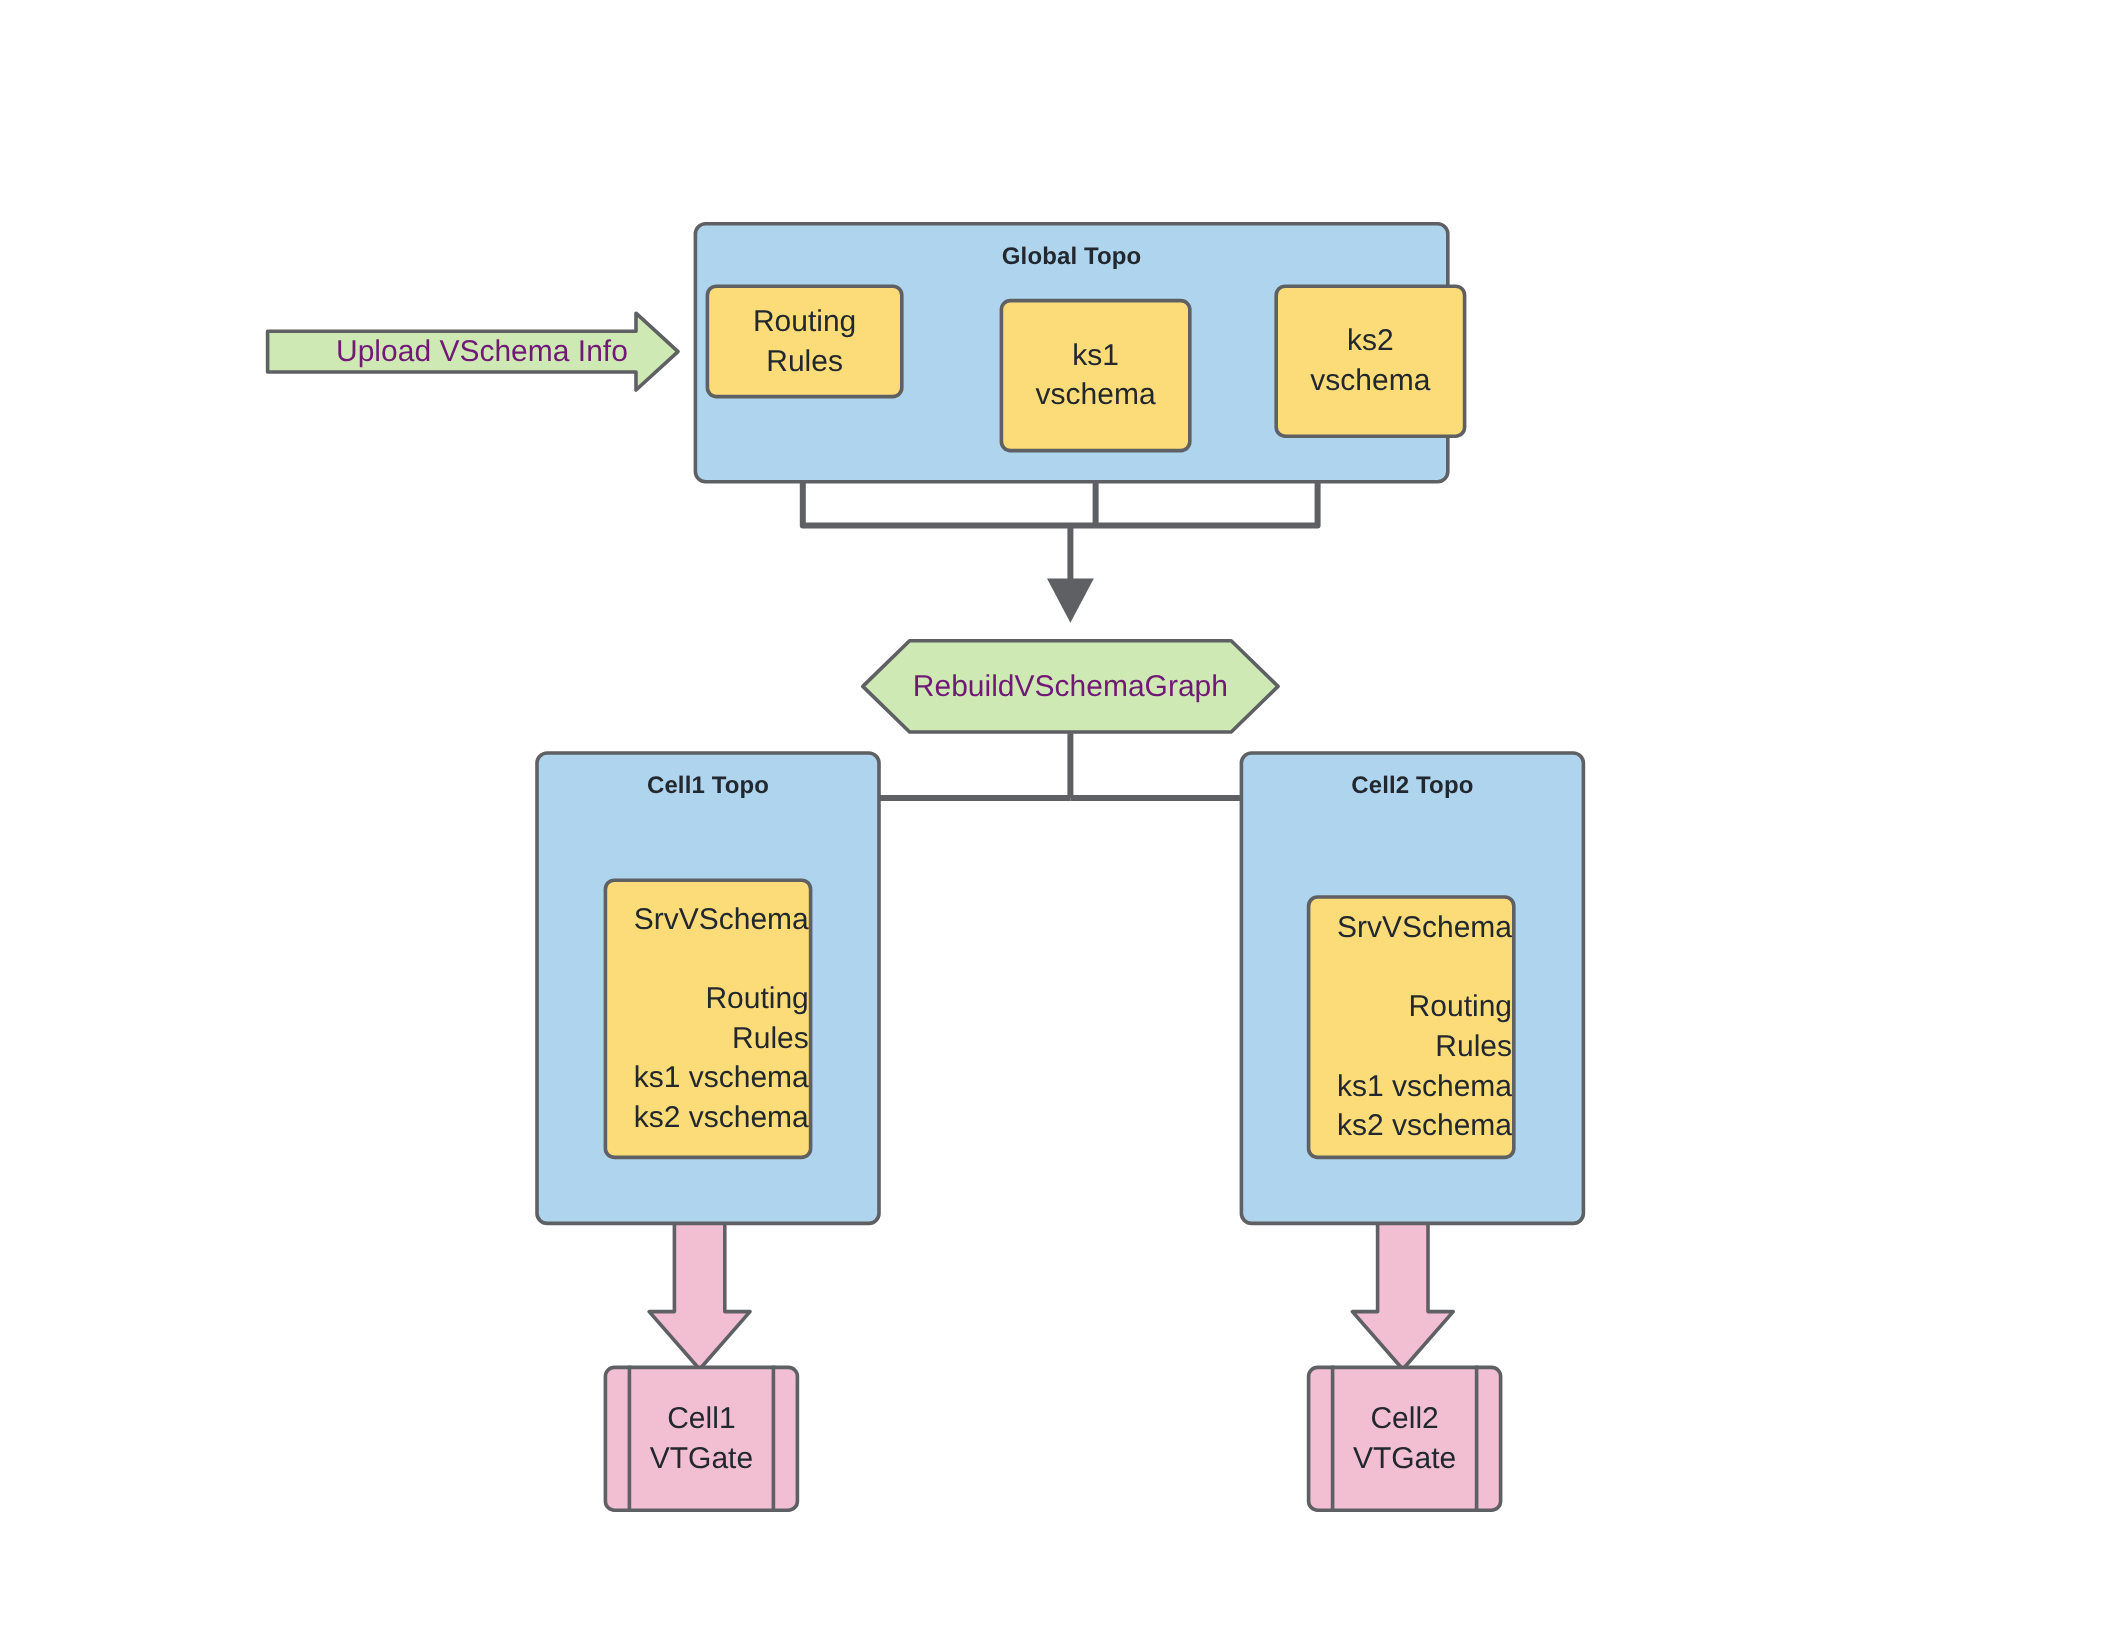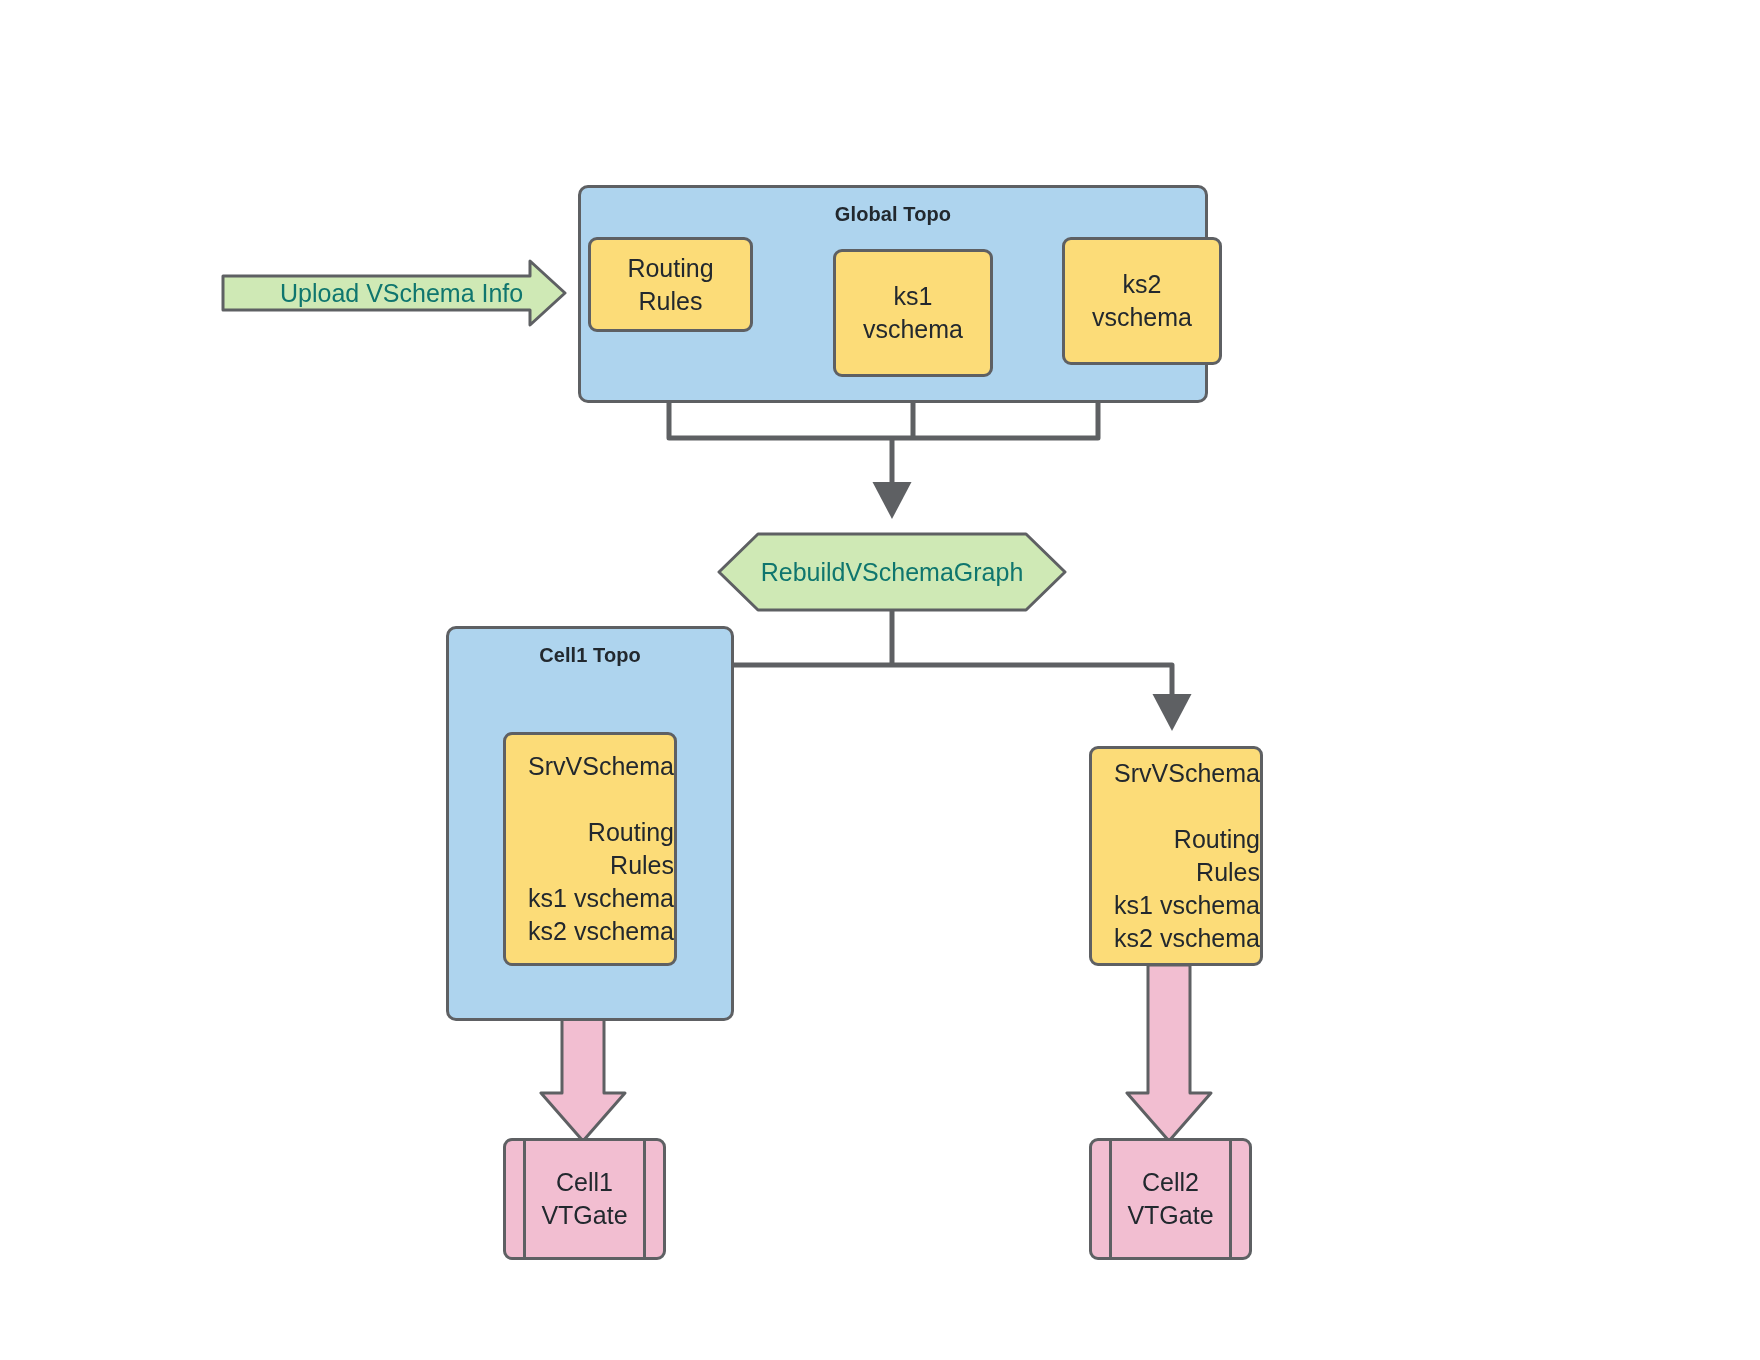--- a/index.html
+++ b/index.html
@@ -92,21 +92,21 @@
     display: block;
   }
   .greenwrap .label {
     position: absolute;
     left: 0; top: 0;
     width: 100%; height: 100%;
     display: flex;
     align-items: center;
     justify-content: center;
     font-size: 25px;
-    color: #0f766e;
+    color: #701a75;
     pointer-events: none;
   }
   .hexwrap .label { justify-content: center; }
   .arrowwrap .label { justify-content: flex-start; padding-left: 60px; }
 </style>
 </head>
 <body>
 
 <div id="canvas">
 
@@ -195,20 +195,23 @@
 ks2 vschema</span>
   </div>
 
   <div class="node proc" style="left:503px; top:1138px; width:163px; height:122px;">
     <span class="bar l"></span>
     <span class="bar r"></span>
     <span>Cell1
 VTGate</span>
   </div>
 
+  <div class="node topo" style="left:1033px; top:626px; width:288px; height:395px;">
+    <div class="topo-title">Cell2 Topo</div>
+  </div>
 
   <div class="node ybox left-align" style="left:1089px; top:746px; width:174px; height:220px;">
     <span>SrvVSchema
 
 Routing Rules
 ks1 vschema
 ks2 vschema</span>
   </div>
 
   <div class="node proc" style="left:1089px; top:1138px; width:163px; height:122px;">

